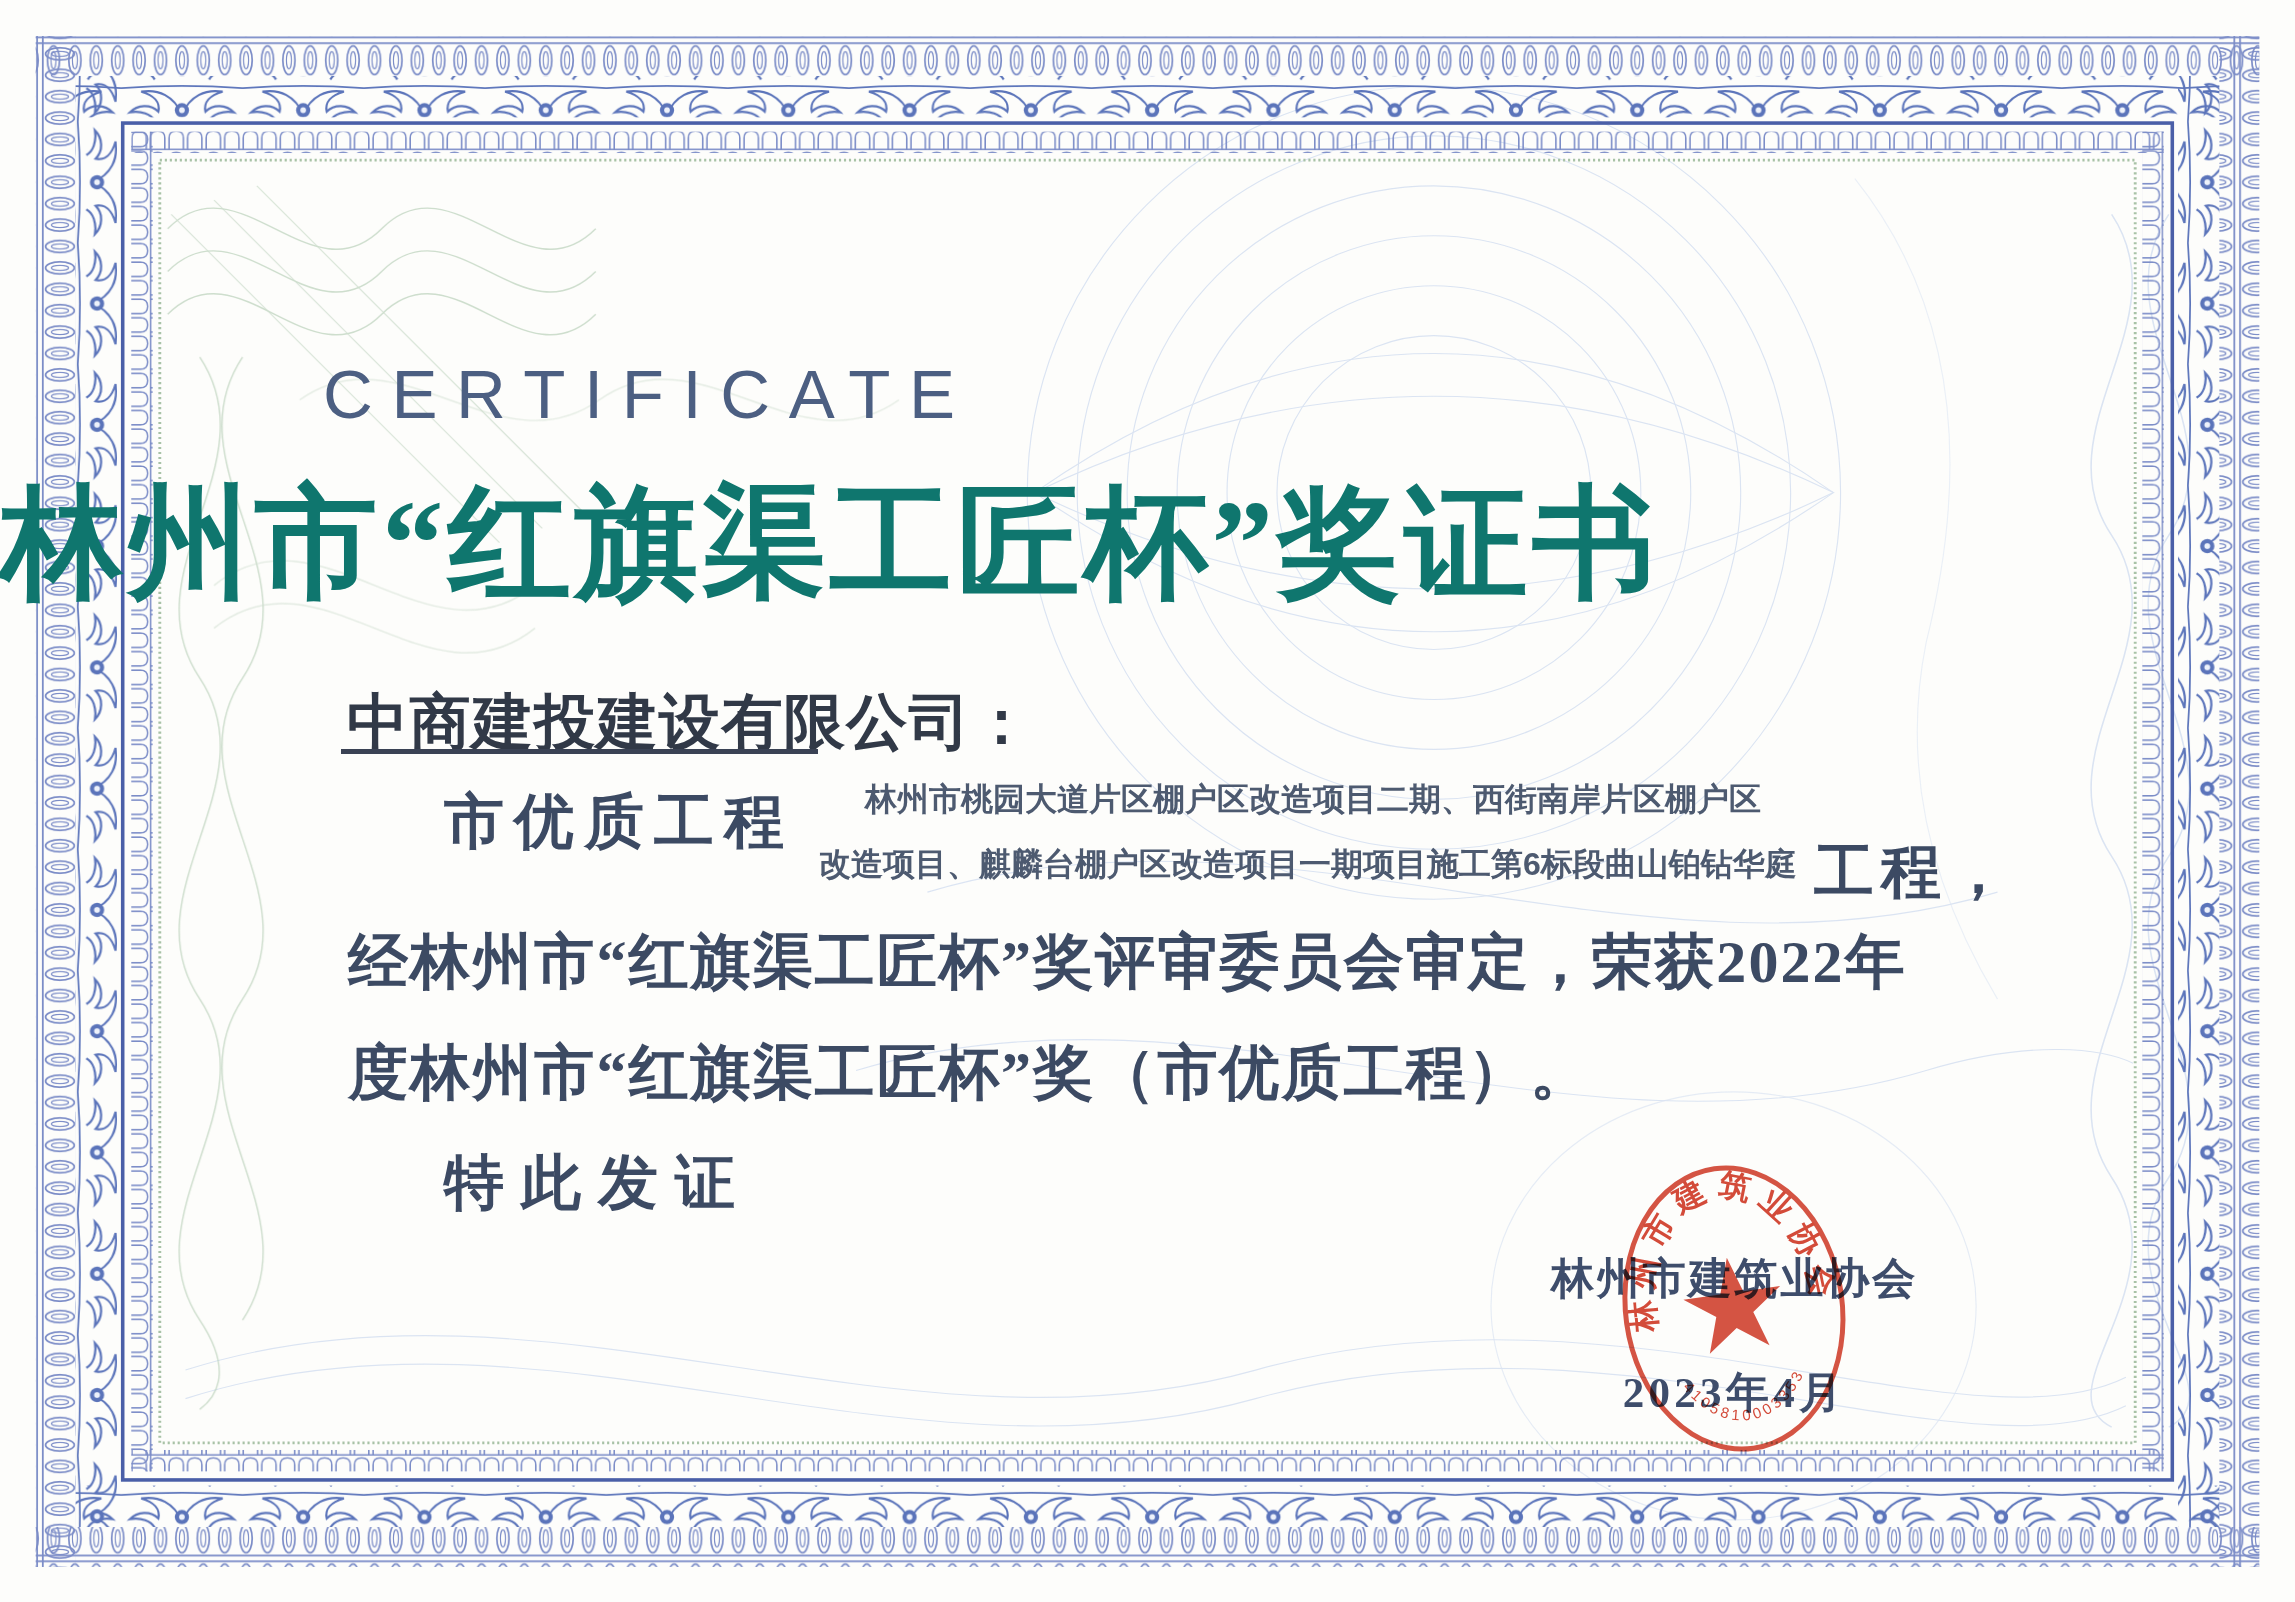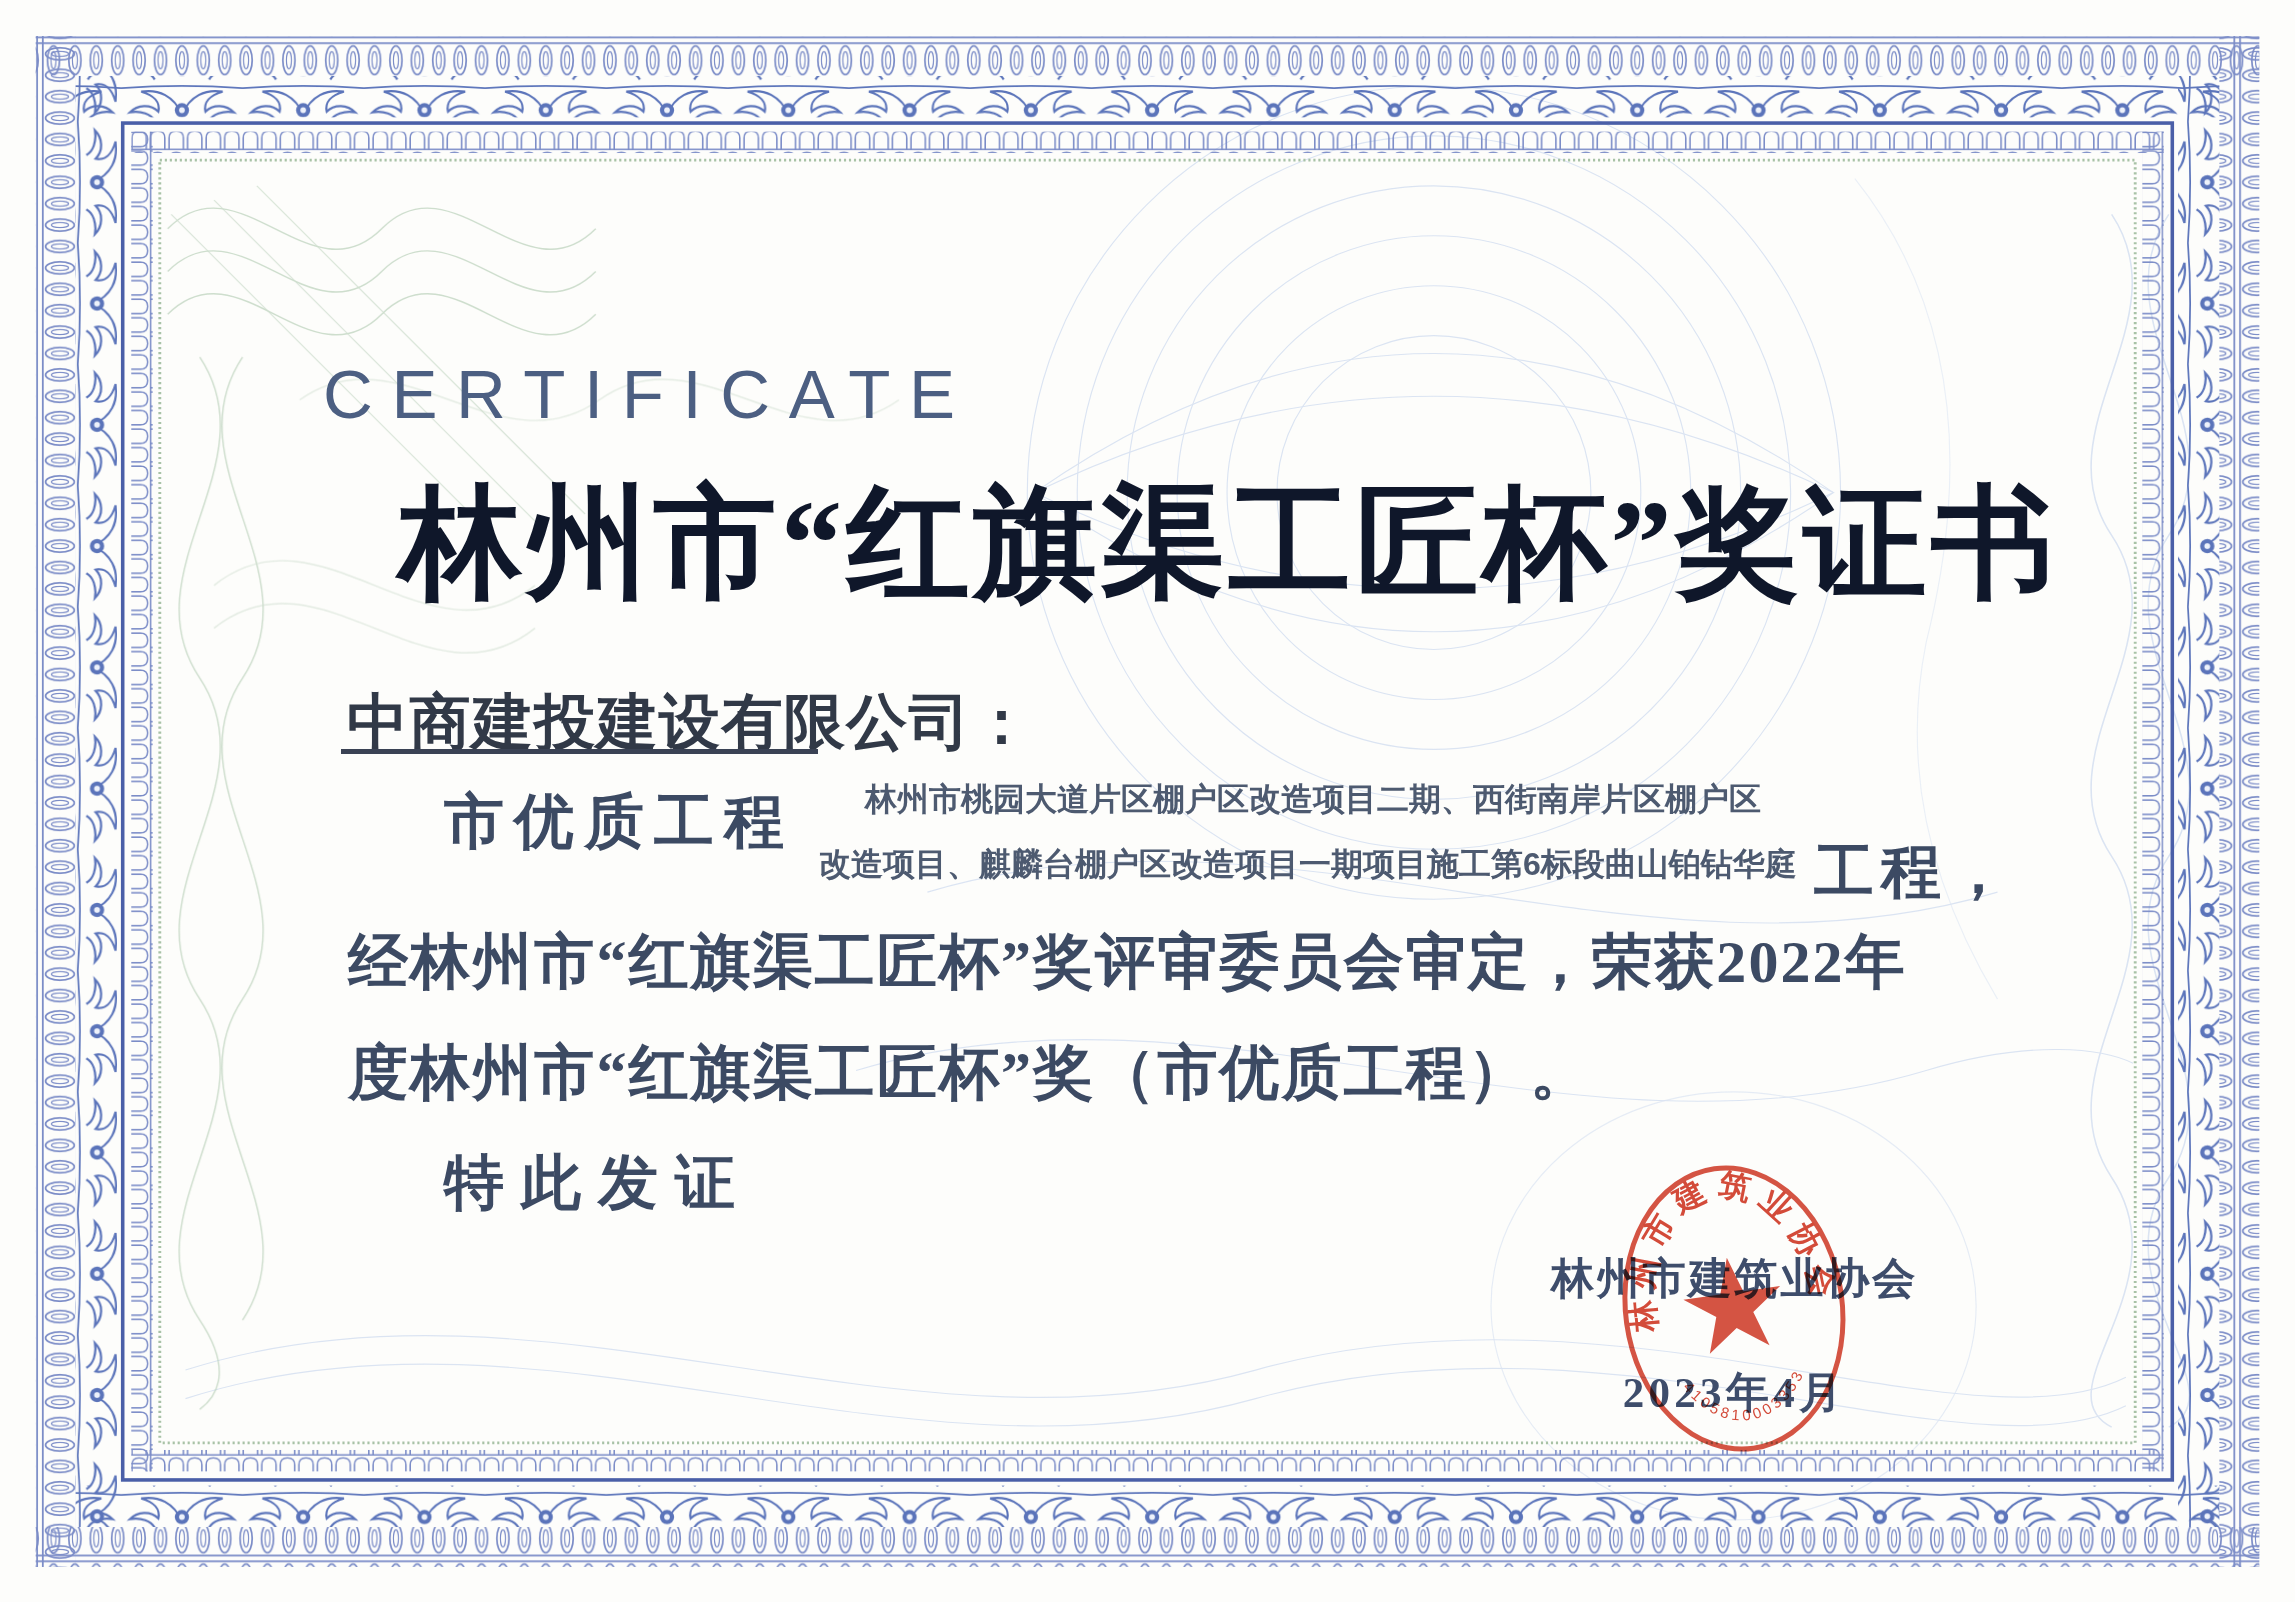--- a/index.html
+++ b/index.html
@@ -9,22 +9,22 @@
   }
   .page{position:absolute;inset:0;border-radius:24px;}
   .bg-svg{position:absolute;left:0;top:0;}
   .abs{position:absolute;white-space:nowrap;}
   .serif{font-family:"Liberation Serif","DejaVu Serif",serif;}
   .cert-en{
     left:323px;top:355px;font-size:69px;letter-spacing:18.6px;color:#4c5f82;
     font-family:"Liberation Sans","DejaVu Sans",sans-serif;font-weight:500;
   }
   .title{
-    left:0;top:462px;width:2058px;text-align:right;
-    font-size:123px;font-weight:bold;color:#0f172a;letter-spacing:4.3px;
+    left:0;top:462px;width:2058px;text-align:left;
+    font-size:123px;font-weight:bold;color:#0f766e;letter-spacing:4.3px;
     font-family:"Liberation Serif","DejaVu Serif",serif;
   }
   .company{
     left:347px;top:682px;font-size:61px;font-weight:bold;color:#313947;letter-spacing:1.4px;
   }
   .company-underline{
     left:341px;top:749px;width:477px;height:0;border-bottom:5px solid #3a4254;
   }
   .certno{
     left:1419px;top:686px;font-size:44px;font-weight:bold;color:#42526f;letter-spacing:0.7px;

